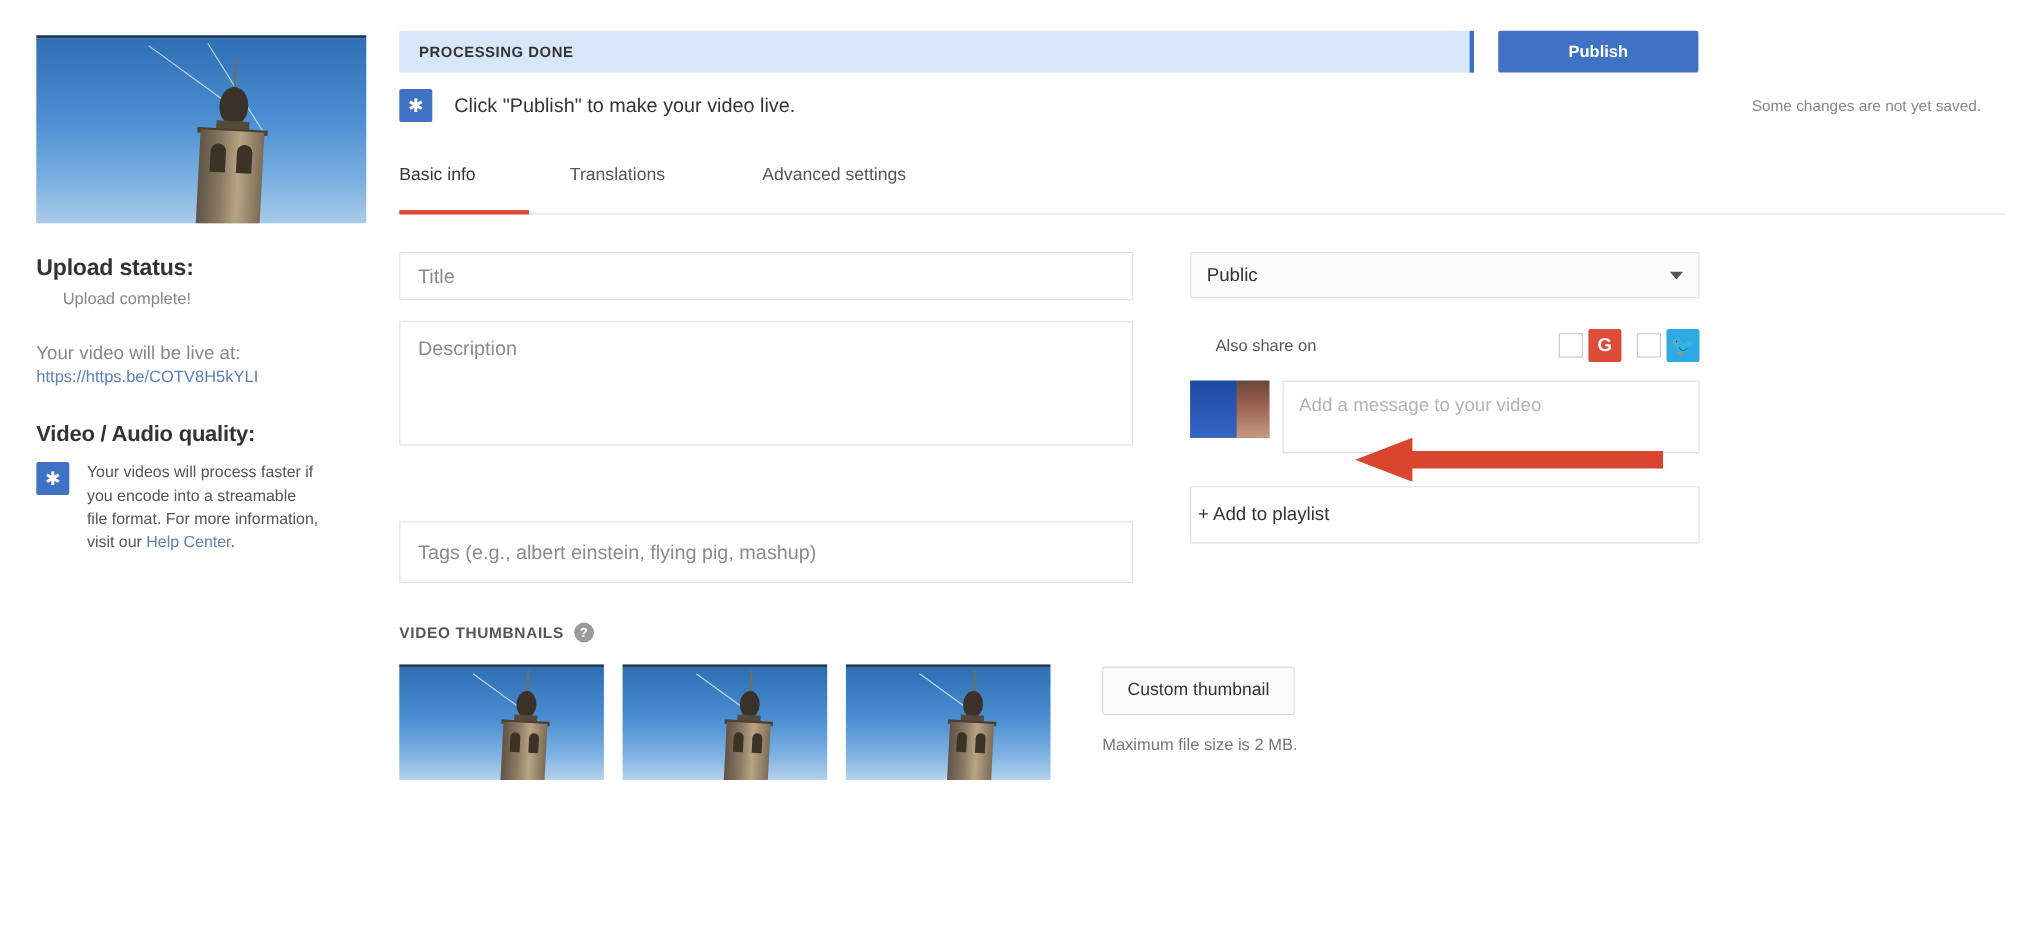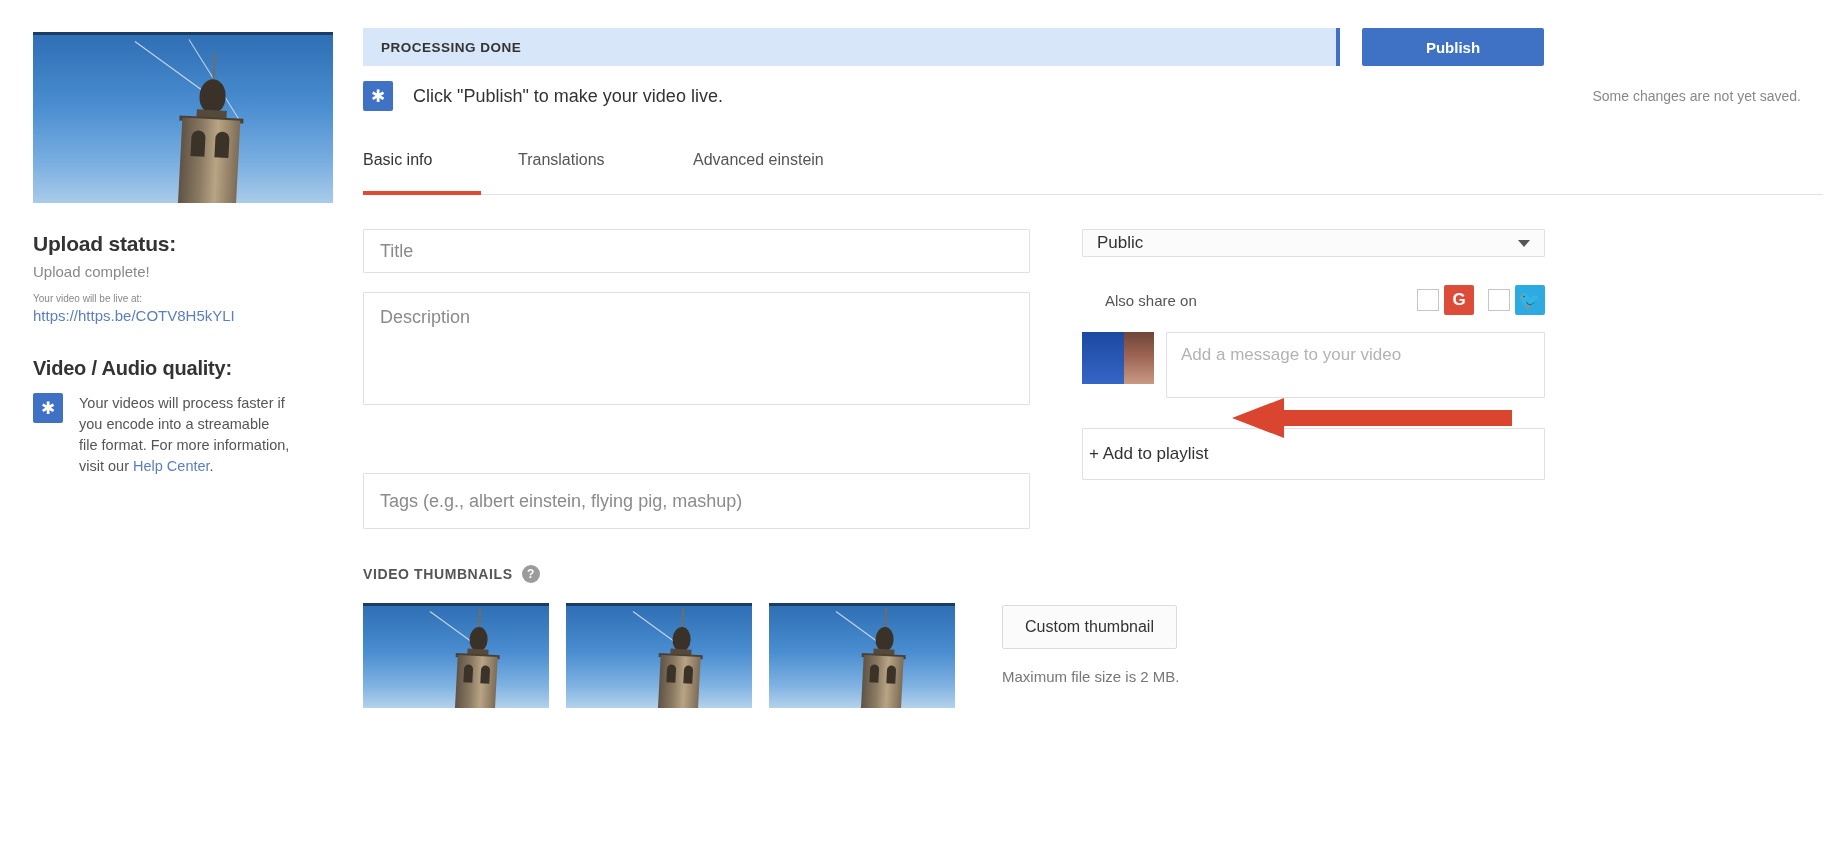--- a/index.html
+++ b/index.html
@@ -124,24 +124,25 @@
     margin-top: 29px;
     font-size: 21px;
     color: #333333;
     font-weight: bold;
     letter-spacing: -0.2px;
   }
   .left-sub {
     margin-top: 7px;
     font-size: 15px;
     color: #888888;
+    margin-left: 24px;
   }
   .left-live-label {
-    margin-top: 13px;
-    font-size: 10px;
+    margin-top: 31px;
+    font-size: 17px;
     color: #888888;
   }
   .left-link {
     display: block;
     margin-top: 3px;
     font-size: 15px;
     color: #5b7fbd;
     text-decoration: none;
     word-break: break-all;
   }
@@ -322,21 +323,21 @@
     line-height: 1.4;
   }
   .tags-input {
     margin-top: 64px;
     height: 56px;
     line-height: 56px;
   }
 
   .privacy-select {
     width: 100%;
-    height: 28px;
+    height: 42px;
     box-sizing: border-box;
     border: 1px solid #e0e0e0;
     background: #fbfbfb;
     font-family: "Liberation Sans", sans-serif;
     font-size: 17px;
     color: #333333;
     padding: 0 14px;
     position: relative;
     display: flex;
     align-items: center;
@@ -597,21 +598,21 @@
       <div class="notice-left">
         <div class="star-badge">✱</div>
         <div class="notice-text">Click "Publish" to make your video live.</div>
       </div>
       <div class="notice-right">Some changes are not yet saved.</div>
     </div>
 
     <div class="tabs">
       <div class="tab tab-basic active">Basic info</div>
       <div class="tab tab-trans">Translations</div>
-      <div class="tab tab-adv">Advanced einstein</div>
+      <div class="tab tab-adv">Advanced settings</div>
     </div>
 
     <div class="form-area">
 
       <div class="form-left">
         <input class="field-box title-input" type="text" placeholder="Title" style="">
 
         <textarea class="field-box desc-textarea" placeholder="Description" style=""></textarea>
 
         <input class="field-box tags-input" type="text" placeholder="Tags (e.g., albert einstein, flying pig, mashup)" style="">

